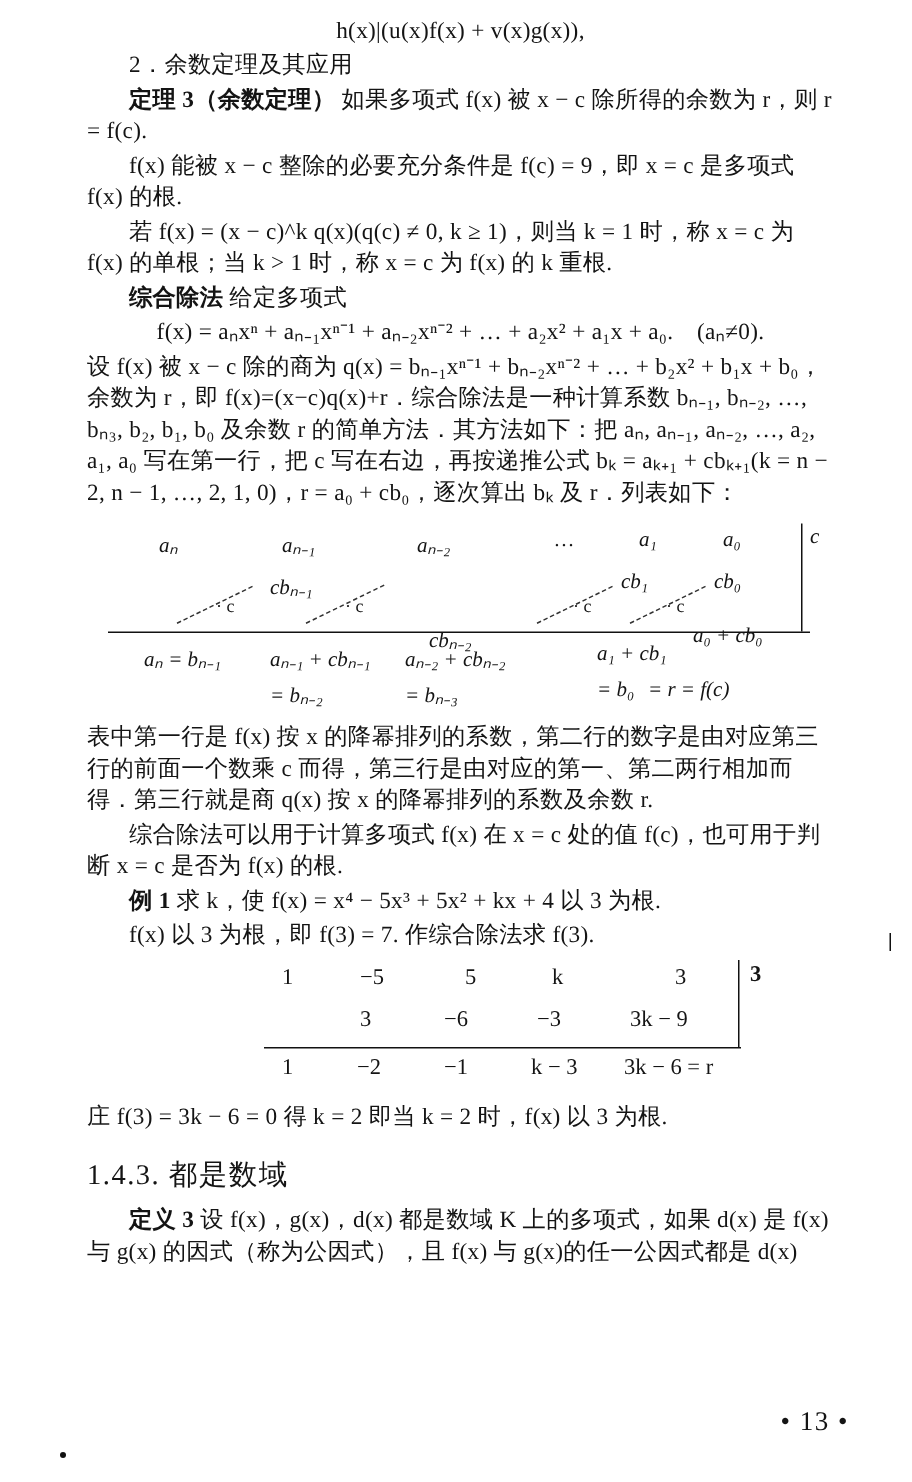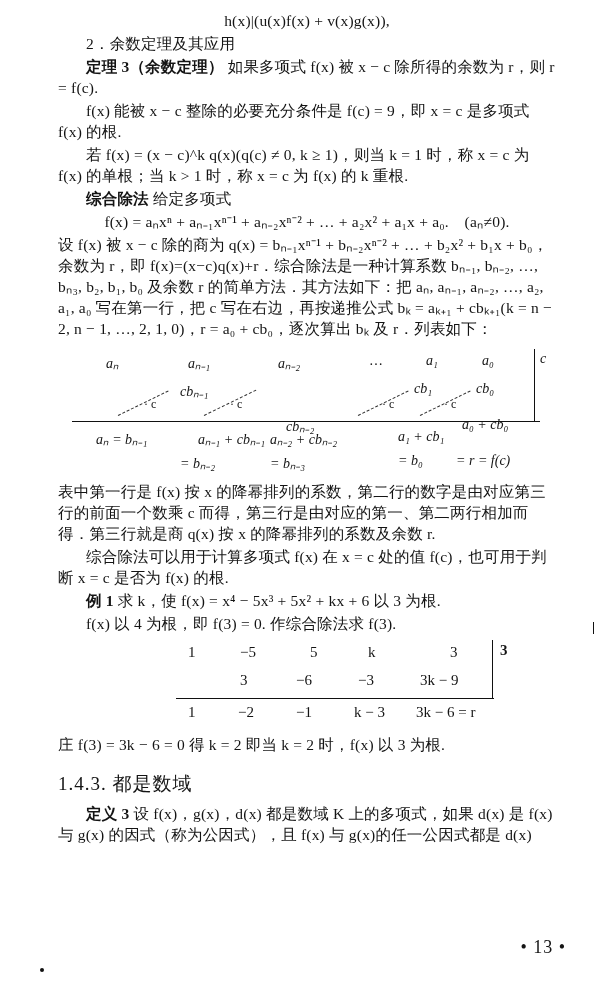--- a/index.html
+++ b/index.html
@@ -170,41 +170,41 @@
       <div class="arrow" style="left:324px; top:48px;">· c</div>
 
       <div class="dash" style="left:362px; top:66px; width:56px; transform:rotate(-26deg);"></div>
       <div class="arrow" style="left:386px; top:48px;">· c</div>
 
       <div class="hline" style="left:14px; top:72px; width:468px;"></div>
 
       <div class="vline" style="left:476px; top:0px; height:72px;"></div>
 
       <div class="cell" style="left:38px;  top:80px;">aₙ = bₙ₋₁</div>
-      <div class="cell" style="left:140px; top:80px;text-align:center;">aₙ₋₁ + cbₙ₋₁</div>
+      <div class="cell" style="left:122px; top:80px;text-align:center;">aₙ₋₁ + cbₙ₋₁</div>
       <div class="cell" style="left:212px; top:80px;">aₙ₋₂ + cbₙ₋₂</div>
       <div class="cell" style="left:340px; top:80px;">a₁ + cb₁</div>
       <div class="cell" style="left:404px; top:68px;">a₀ + cb₀</div>
 
       <div class="cell" style="left:122px; top:104px;">= bₙ₋₂</div>
       <div class="cell" style="left:212px; top:104px;">= bₙ₋₃</div>
       <div class="cell" style="left:340px; top:104px;">= b₀</div>
-      <div class="cell" style="left:398px; top:104px;">= r = f(c)</div>
+      <div class="cell" style="left:374px; top:104px;">= r = f(c)</div>
     </div>
 
     <div class="line">表中第一行是 f(x) 按 x 的降幂排列的系数，第二行的数字是由对应第三行的前面一个数乘 c 而得，第三行是由对应的第一、第二两行相加而得．第三行就是商 q(x) 按 x 的降幂排列的系数及余数 r.</div>
 
     <div class="line indent">综合除法可以用于计算多项式 f(x) 在 x = c 处的值 f(c)，也可用于判断 x = c 是否为 f(x) 的根.</div>
 
     <div class="line indent">
       <b>例 1</b>
-      <span>求 k，使 f(x) = x⁴ − 5x³ + 5x² + kx + 6 以 3 为根.</span>
-    </div>
-
-    <div class="line indent">f(x) 以 4 为根，即 f(3) = 0. 作综合除法求 f(3).</div>
+      <span>求 k，使 f(x) = x⁴ − 5x³ + 5x² + kx + 4 以 3 为根.</span>
+    </div>
+
+    <div class="line indent">f(x) 以 3 为根，即 f(3) = 7. 作综合除法求 f(3).</div>
 
     <div class="table-example">
       <div class="te-cell" style="left:130px; top:2px;">1</div>
       <div class="te-cell" style="left:182px; top:2px;">−5</div>
       <div class="te-cell" style="left:252px; top:2px;">5</div>
       <div class="te-cell" style="left:310px; top:2px;">k</div>
       <div class="te-cell" style="left:392px; top:2px;">3</div>
       <div class="te-cell" style="left:442px; top:0px; font-weight:bold;">3</div>
 
       <div class="te-cell" style="left:182px; top:30px;">3</div>

